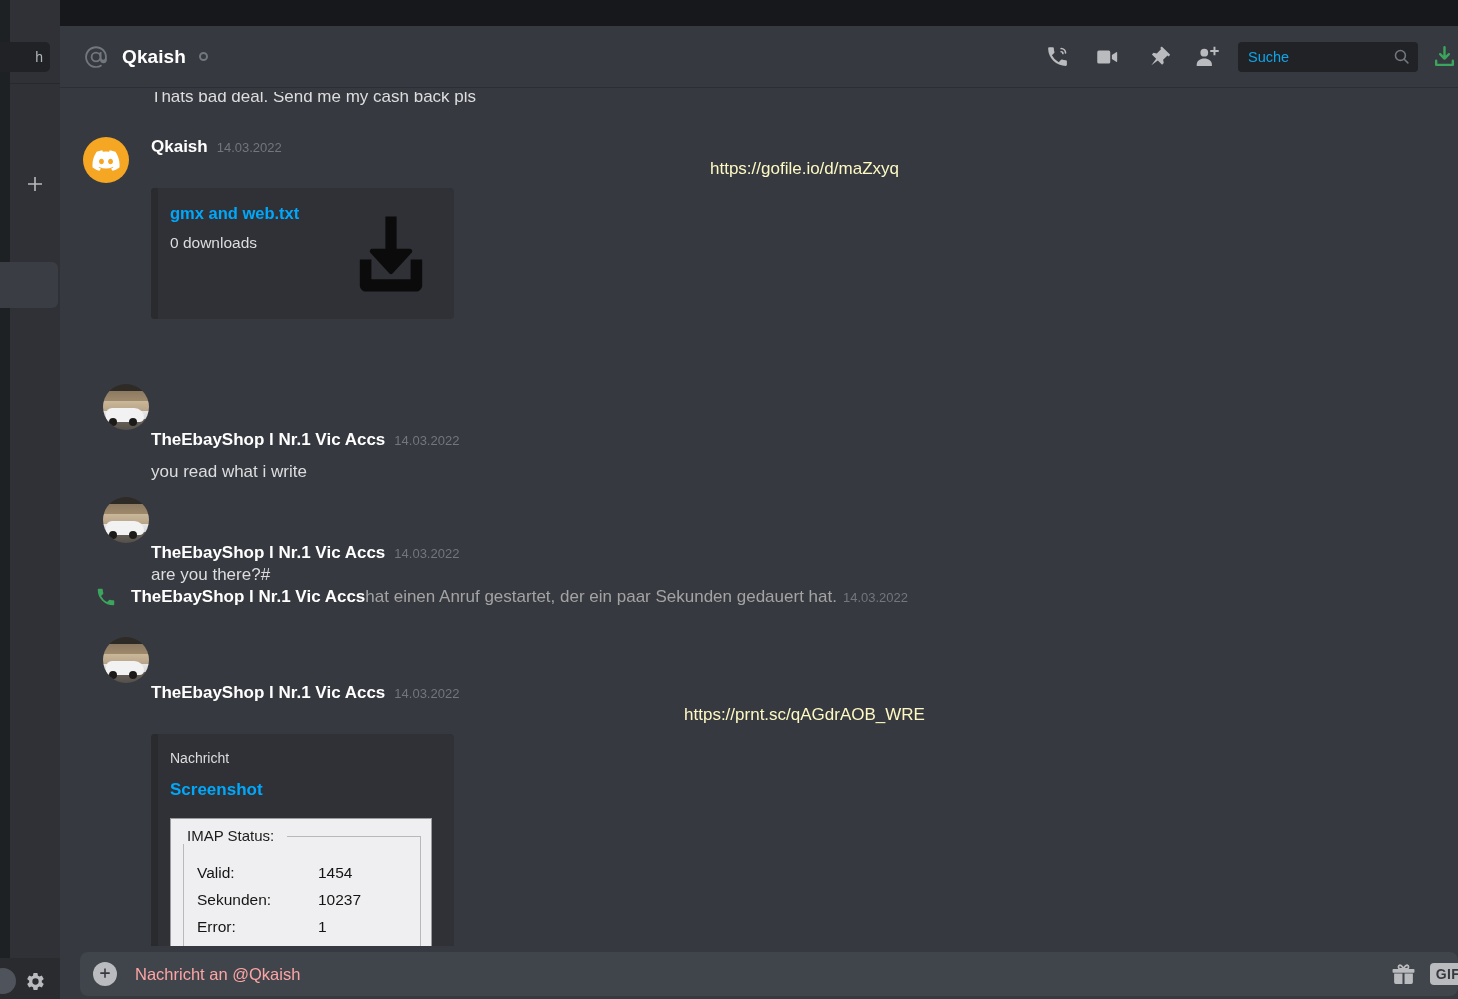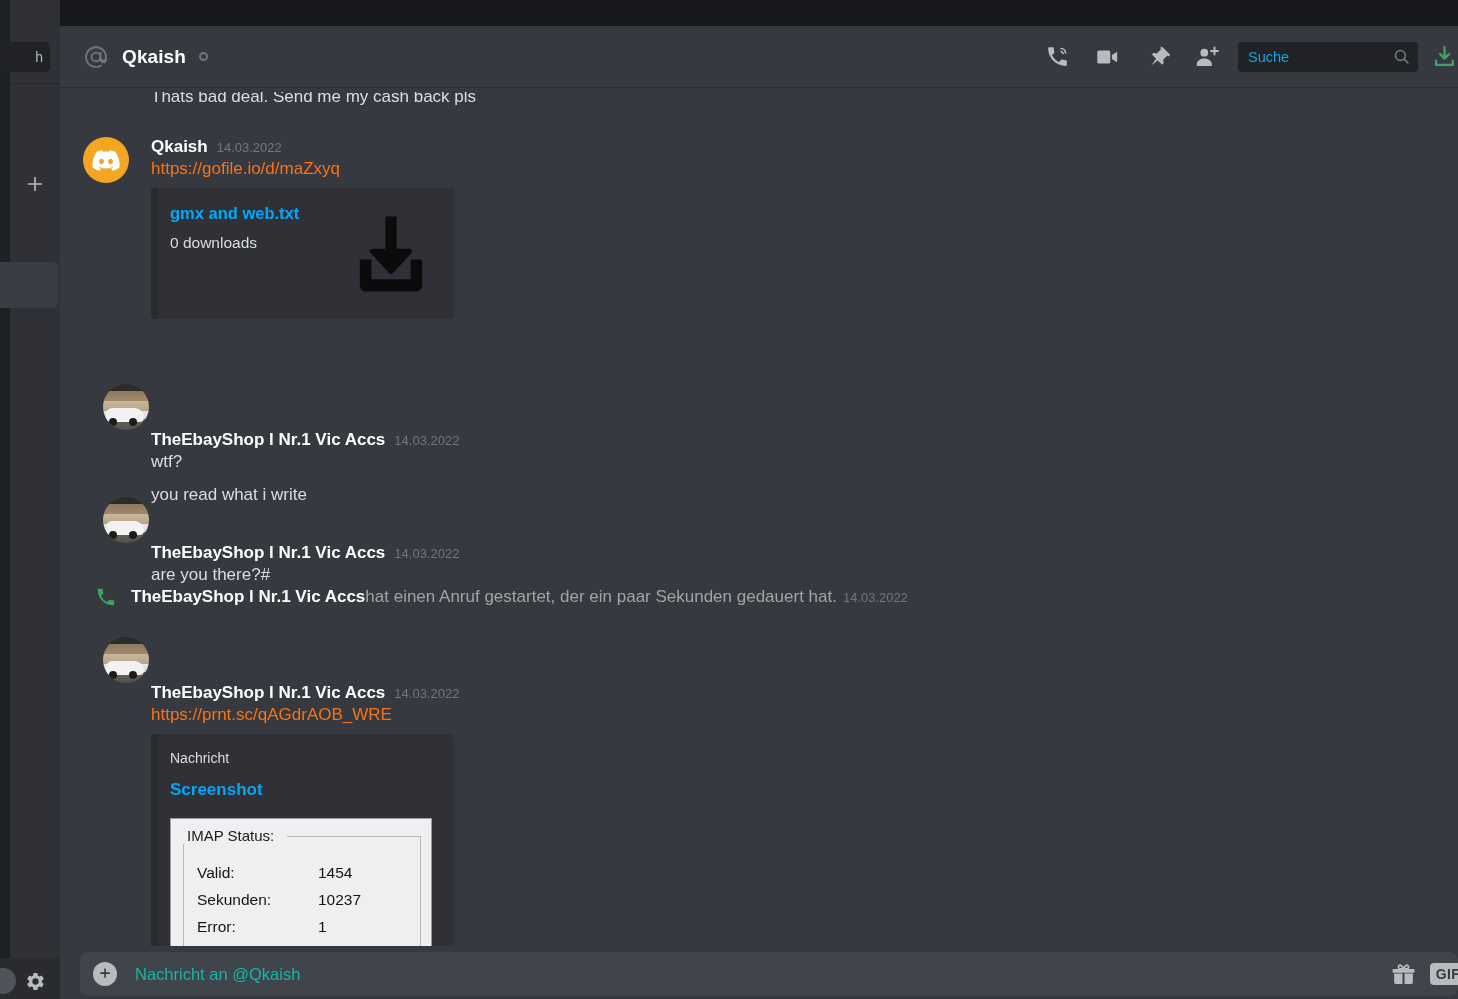--- a/index.html
+++ b/index.html
@@ -137,21 +137,21 @@
     width: 8px; height: 8px; border-radius: 50%;
     background: #1d1b19;
     box-shadow: 20px 0 0 0 #1d1b19;
   }
   .mhead { display: flex; align-items: baseline; padding-left: 71px; }
   .muser { color: #ffffff; font-size: 17px; font-weight: bold; }
   .mtime { color: #72767d; font-size: 13px; margin-left: 9px; }
   .mtext {
     padding-left: 71px; color: #dcddde; font-size: 17px; line-height: 23px;
   }
-  .mlink { color: #f97316; font-size: 17px; line-height: 23px; padding-left: 71px; }
+  .mlink { color: #fef9c3; font-size: 17px; line-height: 23px; padding-left: 71px; text-align: center; }
   .mlink span { cursor: pointer; }
 
   
   .embed-file {
     margin-left: 71px; margin-top: 8px;
     width: 303px; height: 131px;
     background: #2f3136; border-radius: 4px;
     position: relative; overflow: hidden;
   }
   .embed-file .accent {
@@ -221,21 +221,21 @@
   .composer-inner {
     position: absolute; left: 20px; top: 6px; width: 1378px; height: 44px;
     background: #40444b; border-radius: 8px;
     display: flex; align-items: center;
   }
   .plus-circle {
     width: 24px; height: 24px; border-radius: 50%; background: #b9bbbe;
     margin-left: 13px; display: flex; align-items: center; justify-content: center;
     flex: none;
   }
-  .composer-ph { color: #14b8a6; font-size: 16.5px; margin-left: 18px; flex: 1; }
+  .composer-ph { color: #fca5a5; font-size: 16.5px; margin-left: 18px; flex: 1; }
   .composer-right { display: flex; align-items: center; margin-right: 0; }
   .gift-btn { color: #b9bbbe; margin-right: 14px; display:flex; }
   .gif-badge {
     background: #b9bbbe; color: #36393f; font-weight: bold; font-size: 14px;
     border-radius: 4px; padding: 3px 6px; letter-spacing: .3px;
     margin-right: -8px;
   }
 </style>
 </head>
 <body>
@@ -355,21 +355,20 @@
           </div>
         </div>
       </div>
 
       <div class="msg" style="top:292px;">
         <div class="avatar avatar-car" style="top:0;"></div>
         <div class="mhead">
           <span class="muser">TheEbayShop l Nr.1 Vic Accs</span>
           <span class="mtime">14.03.2022</span>
         </div>
-        <div class="mtext">wtf?</div>
         <div class="mtext" style="margin-top:10px;">you read what i write</div>
       </div>
 
       <div class="msg" style="top:405px;">
         <div class="avatar avatar-car" style="top:0;"></div>
         <div class="mhead">
           <span class="muser">TheEbayShop l Nr.1 Vic Accs</span>
           <span class="mtime">14.03.2022</span>
         </div>
         <div class="mtext">are you there?#</div>

